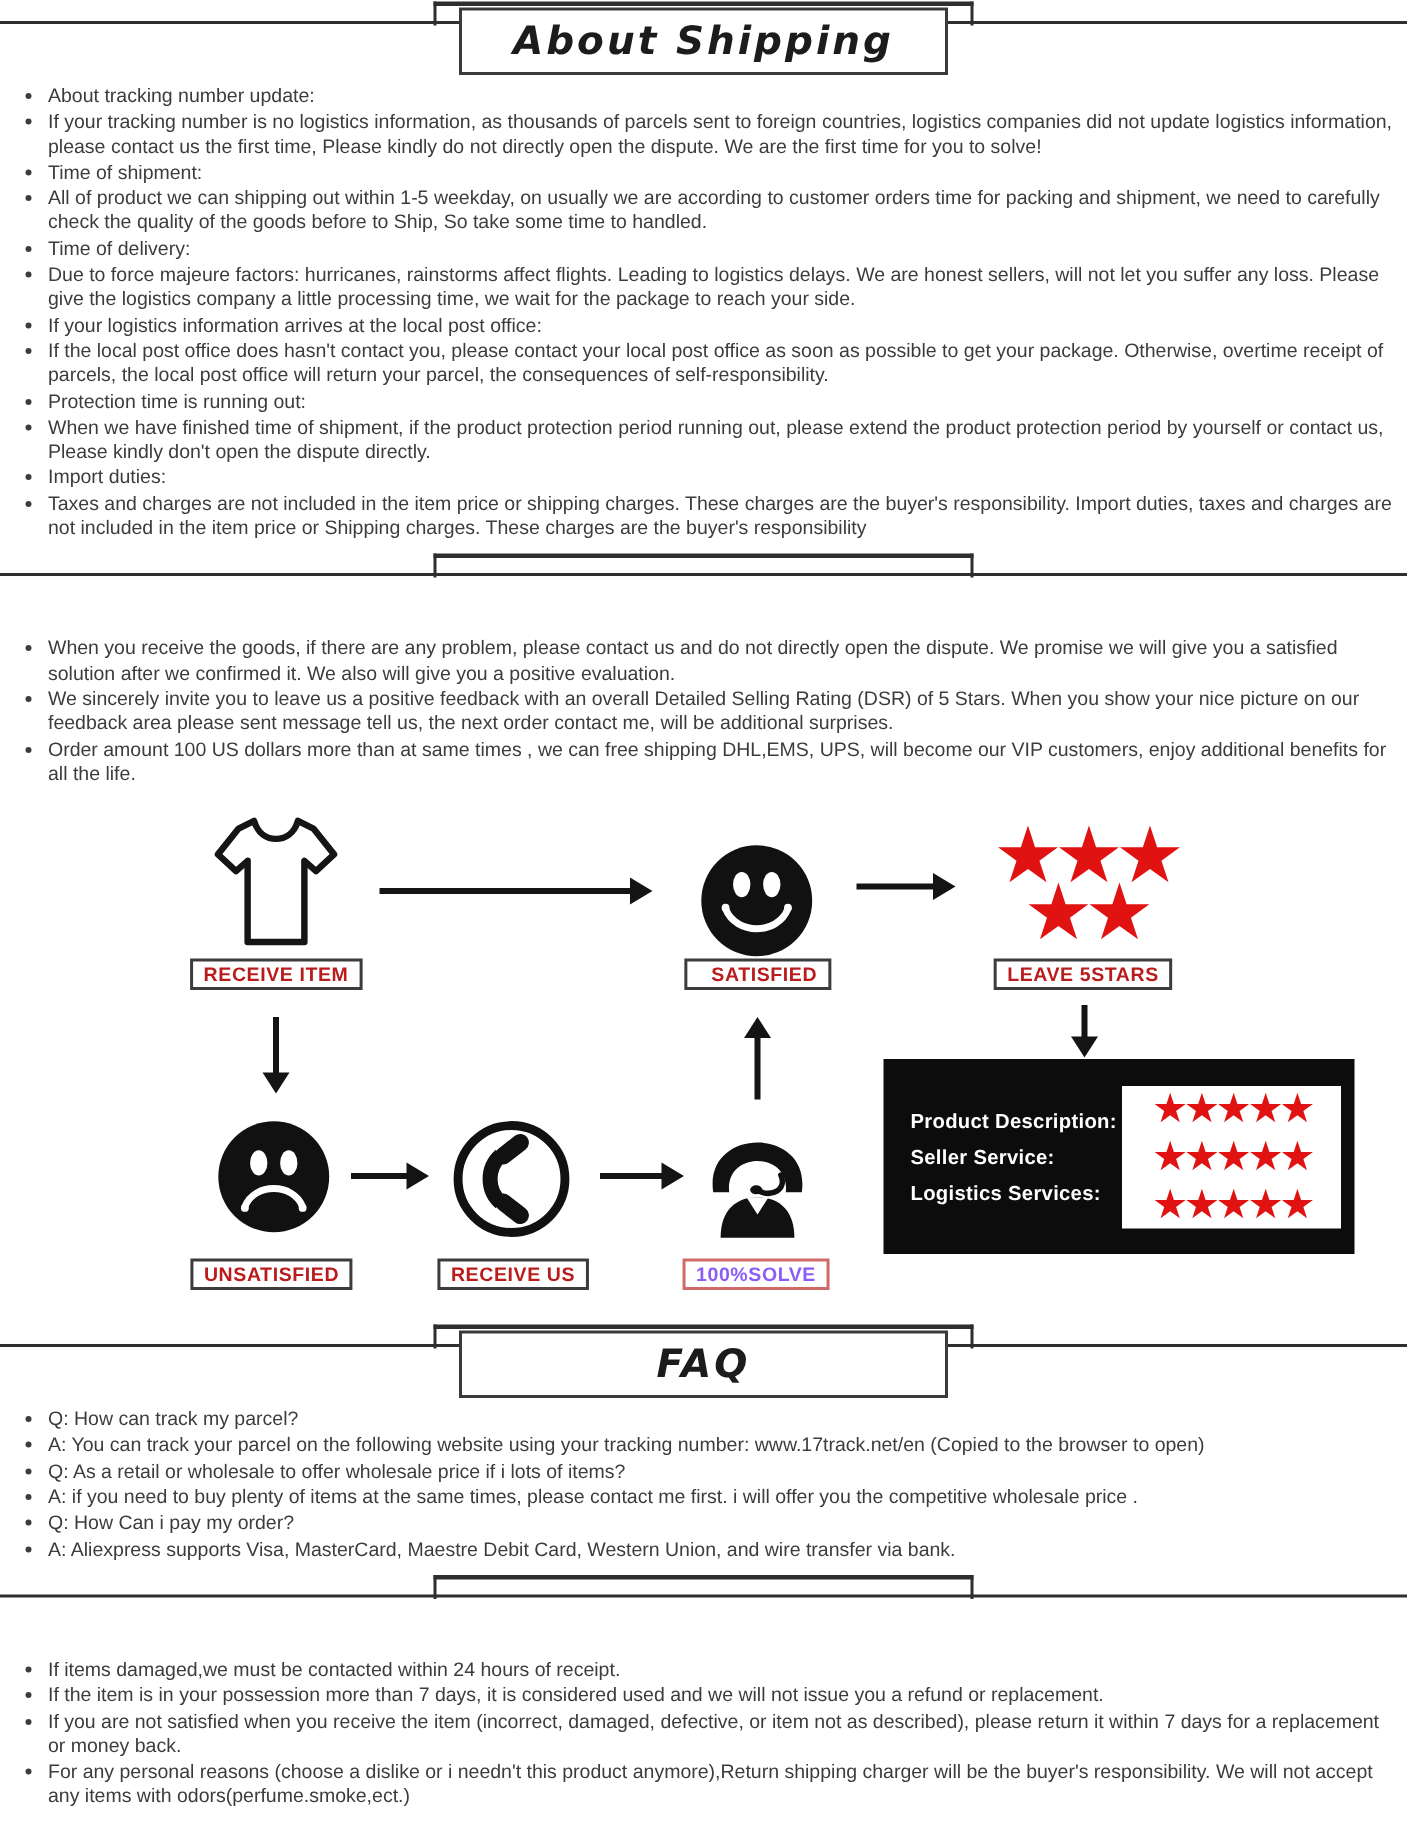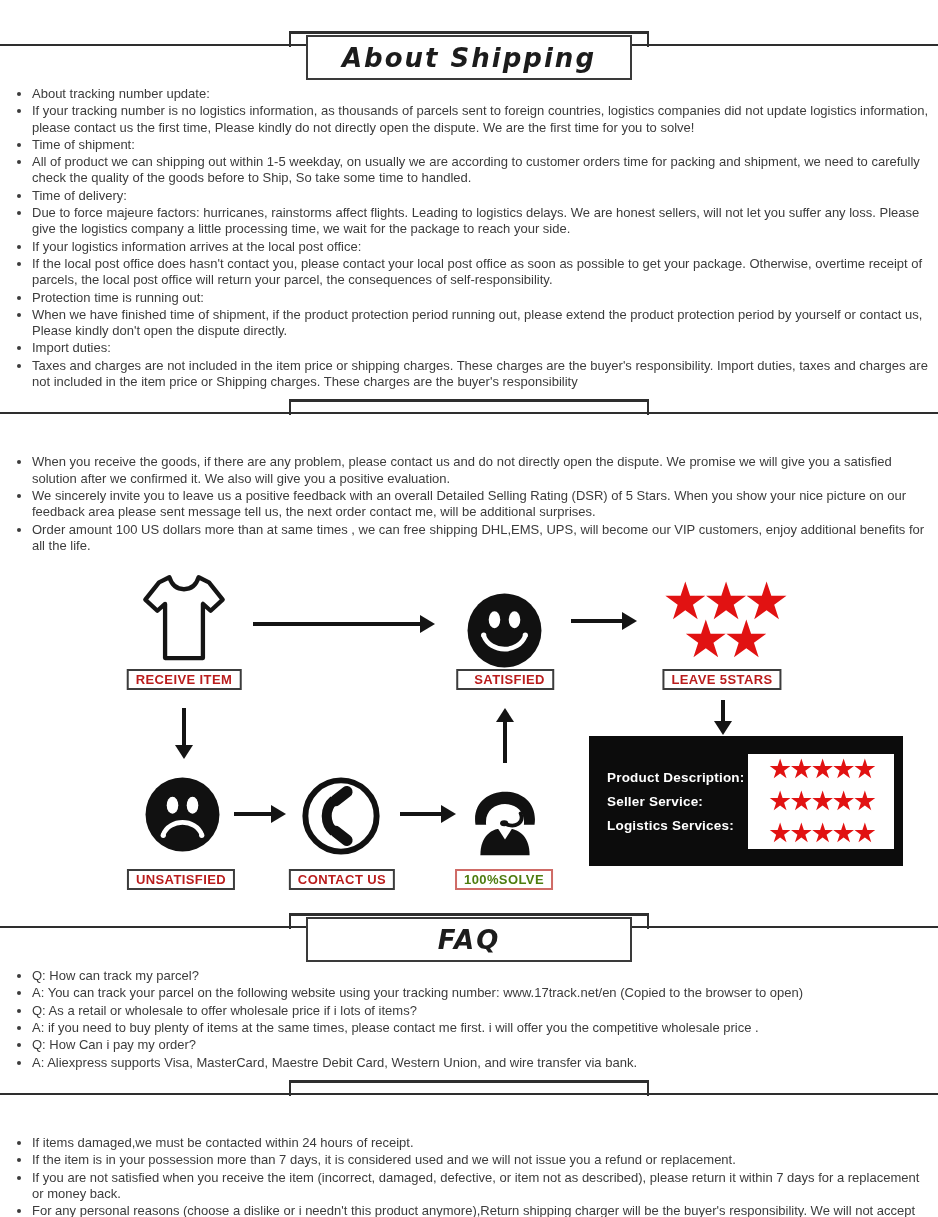--- a/index.html
+++ b/index.html
@@ -18,21 +18,21 @@
 
   
   ul.bullets{margin:6px 0 8px 0;padding:0 10px 0 32px;list-style:disc outside;}
   ul.bullets li{font-size:13px;line-height:16.3px;margin:0 0 1px 0;color:#3c3c3c;}
 
   
   .diagram{position:relative;height:342px;margin:12px 0 4px 0;}
   .dicon{position:absolute;}
   .dlabel{position:absolute;transform:translateX(-50%);background:#fff;border:2px solid #3c3c3c;
     padding:1px 7px;font-size:13px;font-weight:bold;letter-spacing:.4px;color:#b91c1c;white-space:nowrap;}
-  .dlabel.red{color:#4d7c0f;border-color:#cf6b66;}
+  .dlabel.red{color:#8b5cf6;border-color:#cf6b66;}
 
   .arrow-h{position:absolute;height:4px;background:#141414;}
   .arrow-h::after{content:"";position:absolute;right:-14px;top:-7px;
     border-left:15px solid #141414;border-top:9px solid transparent;border-bottom:9px solid transparent;}
   .arrow-v{position:absolute;width:4px;background:#141414;}
   .arrow-v.down::after{content:"";position:absolute;bottom:-13px;left:-7px;
     border-top:14px solid #141414;border-left:9px solid transparent;border-right:9px solid transparent;}
   .arrow-v.up::before{content:"";position:absolute;top:-13px;left:-7px;
     border-bottom:14px solid #141414;border-left:9px solid transparent;border-right:9px solid transparent;}
 
@@ -46,21 +46,21 @@
   .panel-labels div{color:#ffffff;font-weight:bold;font-size:13.5px;margin:9px 0;letter-spacing:.2px;}
   .panel-stars{width:146px;height:95px;background:#ffffff;margin-right:9px;
     display:flex;flex-direction:column;justify-content:space-around;text-align:center;}
   .panel-stars div{color:#e11212;font-size:27px;line-height:28px;letter-spacing:-3px;}
 </style>
 </head>
 <body>
 
 <div class="page">
 
-  <section style="padding-top:30px;">
+  <section style="">
     <div class="banner">
       <div class="banner-mainline"></div>
       <div class="banner-topline"></div>
       <div class="banner-box">
         <span class="banner-title">About Shipping</span>
       </div>
     </div>
     <ul class="bullets">
         <li>About tracking number update:</li>
         <li>If your tracking number is no logistics information, as thousands of parcels sent to foreign countries, logistics companies did not update logistics information, please contact us the first time, Please kindly do not directly open the dispute. We are the first time for you to solve!</li>
@@ -153,21 +153,21 @@
       <path d="M20,99 C20,76 33,66 50,66 C67,66 80,76 80,99 Z" fill="#111111"></path>
       <path d="M41,66 L50,80 L59,66 Z" fill="#ffffff"></path>
       <ellipse cx="50" cy="42" rx="24" ry="22" fill="#ffffff"></ellipse>
       <path d="M14,62 C6,8 94,8 86,62 L73,62 C77,28 23,28 27,62 Z" fill="#111111"></path>
       <path d="M27,40 C32,26 68,26 73,40 C58,33 42,33 27,40 Z" fill="#111111"></path>
       <path d="M69,48 C74,60 62,66 51,61" fill="none" stroke="#111111" stroke-width="4.5" stroke-linecap="round"></path>
       <ellipse cx="49" cy="60" rx="5" ry="3.6" fill="#111111"></ellipse>
     </svg>
 
     <div class="dlabel" style="left:181px;top:303px;">UNSATISFIED</div>
-    <div class="dlabel" style="left:342px;top:303px;">CONTACT US</div>
+    <div class="dlabel" style="left:342px;top:303px;">RECEIVE US</div>
     <div class="dlabel red" style="left:504px;top:303px;">100%SOLVE</div>
 
     <div class="arrow-h" style="left:234px;top:246px;width:38px;"></div>
     <div class="arrow-h" style="left:400px;top:246px;width:42px;"></div>
   </div>
 
   <section>
     <div class="banner">
       <div class="banner-mainline"></div>
       <div class="banner-topline"></div>

